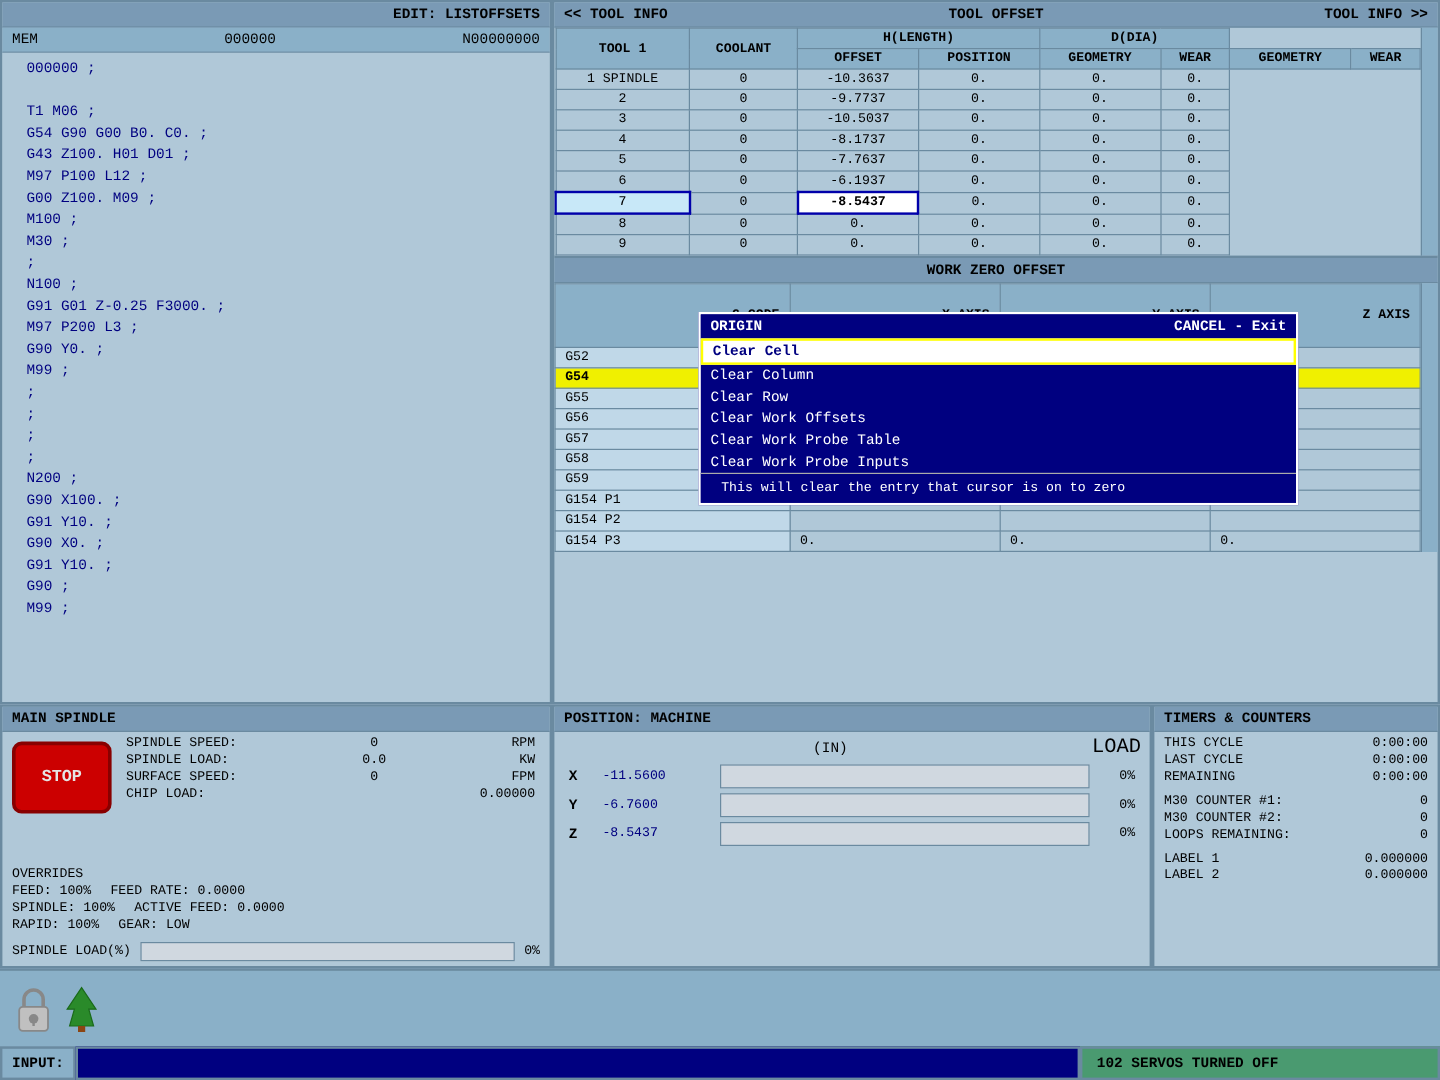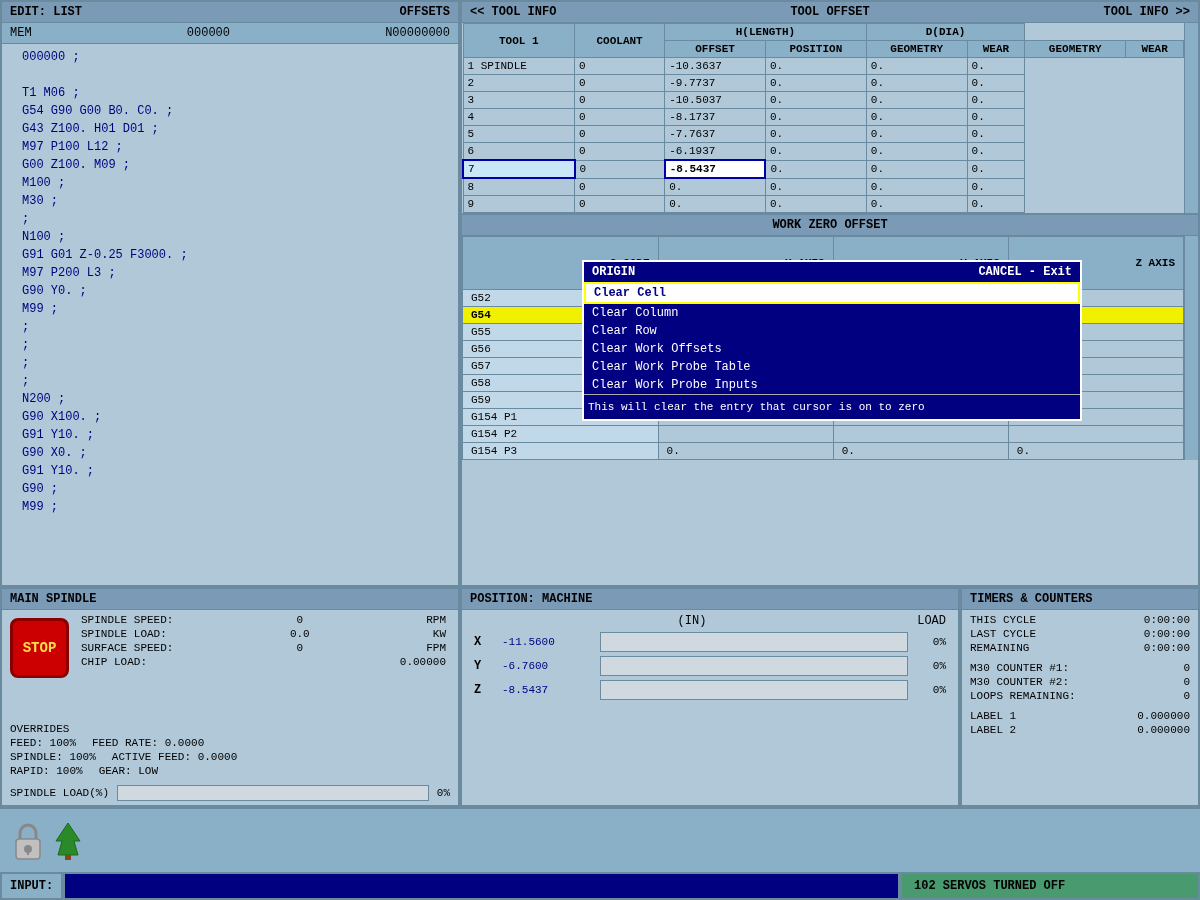--- a/index.html
+++ b/index.html
@@ -16,80 +16,81 @@
     
     .left-panel {
       width: 460px;
       background: #b0c8d8;
       border: 2px solid #6a8aa0;
       display: flex;
       flex-direction: column;
     }
     .left-header {
       display: flex;
+      justify-content: flex-end;
+      background: #7a9ab5;
+      padding: 3px 8px;
+      font-weight: bold;
+      color: #000;
+      border-bottom: 1px solid #6a8aa0;
+    }
+    .mem-bar {
+      display: flex;
+      justify-content: space-between;
+      background: #8ab0c8;
+      padding: 3px 8px;
+      border-bottom: 1px solid #6a8aa0;
+    }
+    .code-area {
+      flex: 1;
+      padding: 4px 20px;
+      background: #b0c8d8;
+      overflow: hidden;
+      line-height: 1.5;
+      color: #000080;
+      font-size: 12px;
+    }
+
+    
+    .right-panel {
+      flex: 1;
+      display: flex;
+      flex-direction: column;
+      border: 2px solid #6a8aa0;
+      background: #b0c8d8;
+    }
+
+    
+    .tool-info-header {
+      display: flex;
       justify-content: space-between;
       background: #7a9ab5;
       padding: 3px 8px;
       font-weight: bold;
       color: #000;
       border-bottom: 1px solid #6a8aa0;
     }
-    .mem-bar {
-      display: flex;
-      justify-content: space-between;
-      background: #8ab0c8;
-      padding: 3px 8px;
-      border-bottom: 1px solid #6a8aa0;
-    }
-    .code-area {
-      flex: 1;
-      padding: 4px 20px;
-      background: #b0c8d8;
-      overflow: hidden;
-      line-height: 1.5;
-      color: #000080;
-      font-size: 12px;
-    }
-
-    
-    .right-panel {
-      flex: 1;
-      display: flex;
-      flex-direction: column;
-      border: 2px solid #6a8aa0;
-      background: #b0c8d8;
-    }
-
-    
-    .tool-info-header {
-      display: flex;
-      justify-content: space-between;
-      background: #7a9ab5;
-      padding: 3px 8px;
-      font-weight: bold;
-      color: #000;
-      border-bottom: 1px solid #6a8aa0;
-    }
 
     
     .tool-table {
       width: 100%;
       border-collapse: collapse;
       font-size: 11px;
     }
     .tool-table th {
       background: #8ab0c8;
       border: 1px solid #6a8aa0;
       padding: 2px 4px;
       text-align: center;
       color: #000;
     }
     .tool-table td {
       border: 1px solid #6a8aa0;
       padding: 2px 4px;
+      text-align: center;
       background: #b0c8d8;
       color: #000;
     }
     .col-span-header {
       background: #8ab0c8;
       text-align: center;
       border: 1px solid #6a8aa0;
       padding: 2px 4px;
     }
 
@@ -141,21 +142,21 @@
       justify-content: space-between;
       padding: 3px 8px;
       background: #000080;
       font-weight: bold;
     }
     .cancel-btn {
       color: #fff;
       cursor: pointer;
     }
     .dropdown-info {
-      padding: 6px 4px;
+      padding: 6px 17px;
       background: #000080;
       color: #fff;
       border-top: 1px solid #aaa;
       font-size: 11px;
     }
     .enter-value-bar {
       background: #000080;
       color: #fff;
       text-align: center;
       padding: 2px;
@@ -184,29 +185,29 @@
       color: #000;
       border-bottom: 1px solid #6a8aa0;
       font-size: 12px;
     }
     .spindle-content {
       display: flex;
       flex: 1;
       padding: 4px;
     }
     .stop-btn {
-      width: 59px;
+      width: 83px;
       height: 60px;
       background: #cc0000;
       border: 3px solid #880000;
       border-radius: 8px;
       display: flex;
       align-items: center;
       justify-content: center;
-      color: #fde047;
+      color: #e5e5e5;
       font-weight: bold;
       font-size: 14px;
       cursor: pointer;
       flex-shrink: 0;
       margin: 4px;
     }
     .spindle-stats {
       flex: 1;
       padding: 0 8px;
       font-size: 11px;
@@ -620,21 +621,21 @@
         <div class="load-bar-bg"></div>
         <span>0%</span>
       </div>
     </div>
 
     <div class="position-section">
       <div class="section-header">POSITION: MACHINE</div>
       <div class="position-content">
         <div style="display:flex; justify-content:space-between; align-items:center; margin-bottom:4px;">
           <span style="flex:1; text-align:center;">(IN)</span>
-          <span style="width:36px; text-align:right; font-size:12px;">LOAD</span>
+          <span style="width:36px; text-align:right; font-size:17px;">LOAD</span>
         </div>
         <div class="pos-row">
           <span class="pos-axis">X</span>
           <span class="pos-value">-11.5600</span>
           <div class="pos-bar-bg"></div>
           <span class="pos-load">0%</span>
         </div>
         <div class="pos-row">
           <span class="pos-axis">Y</span>
           <span class="pos-value">-6.7600</span>

